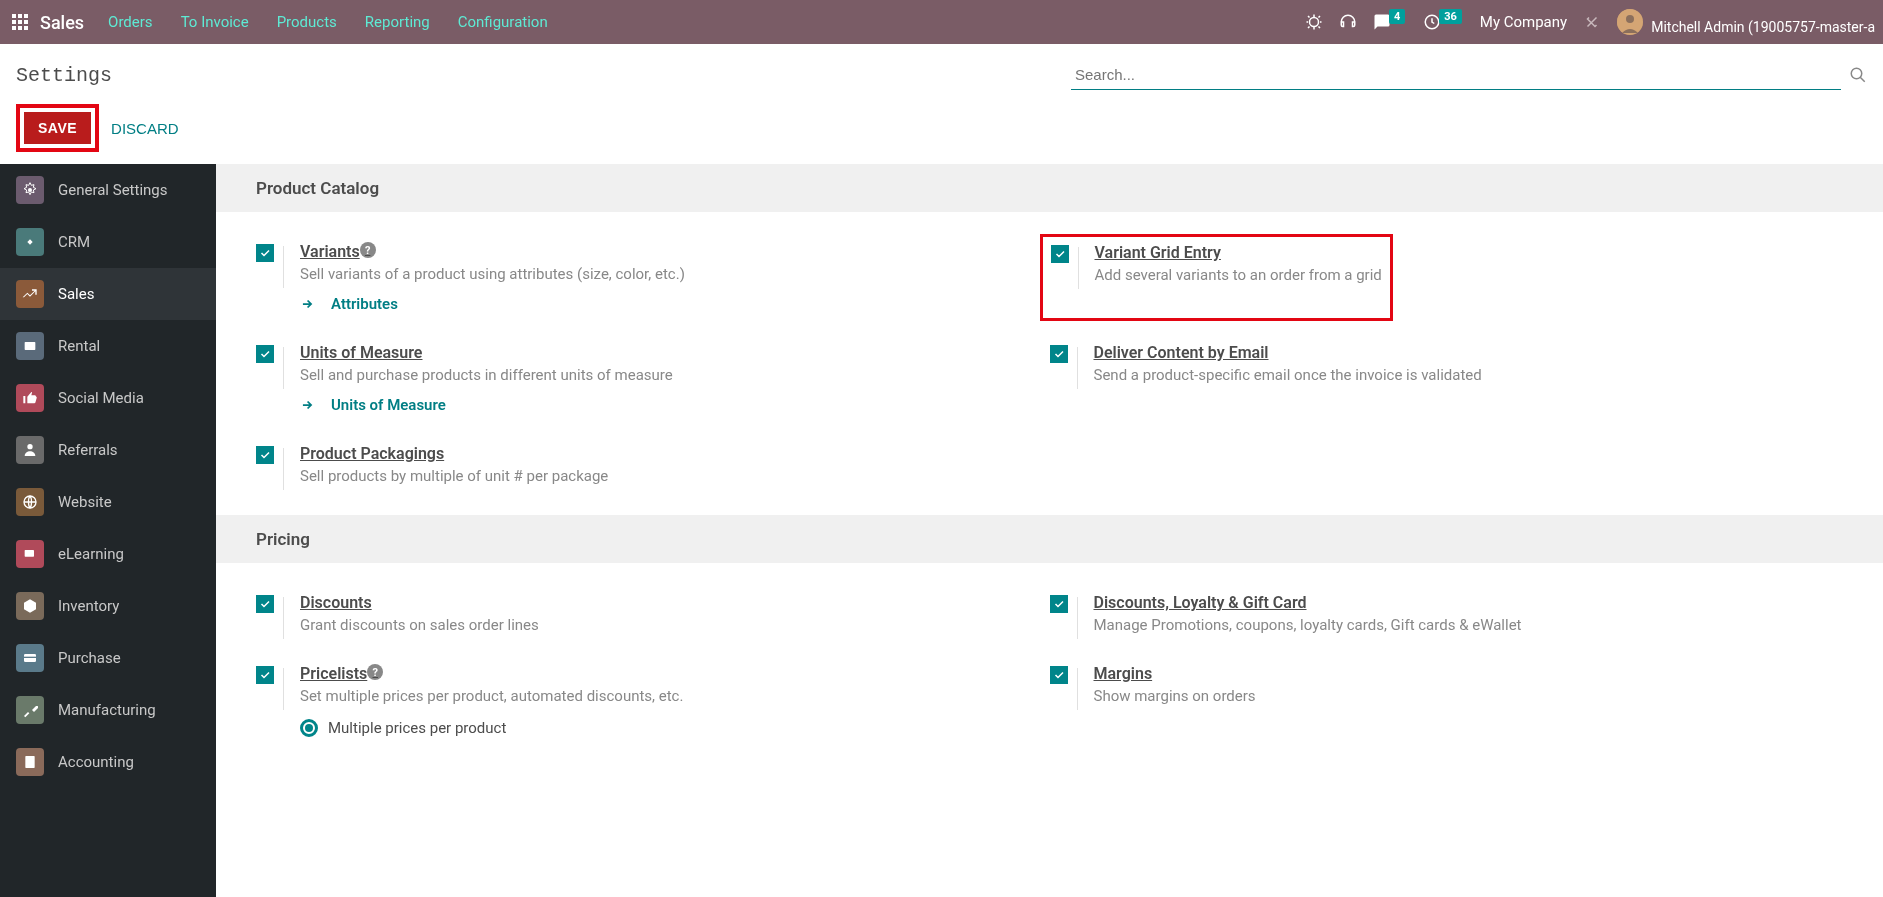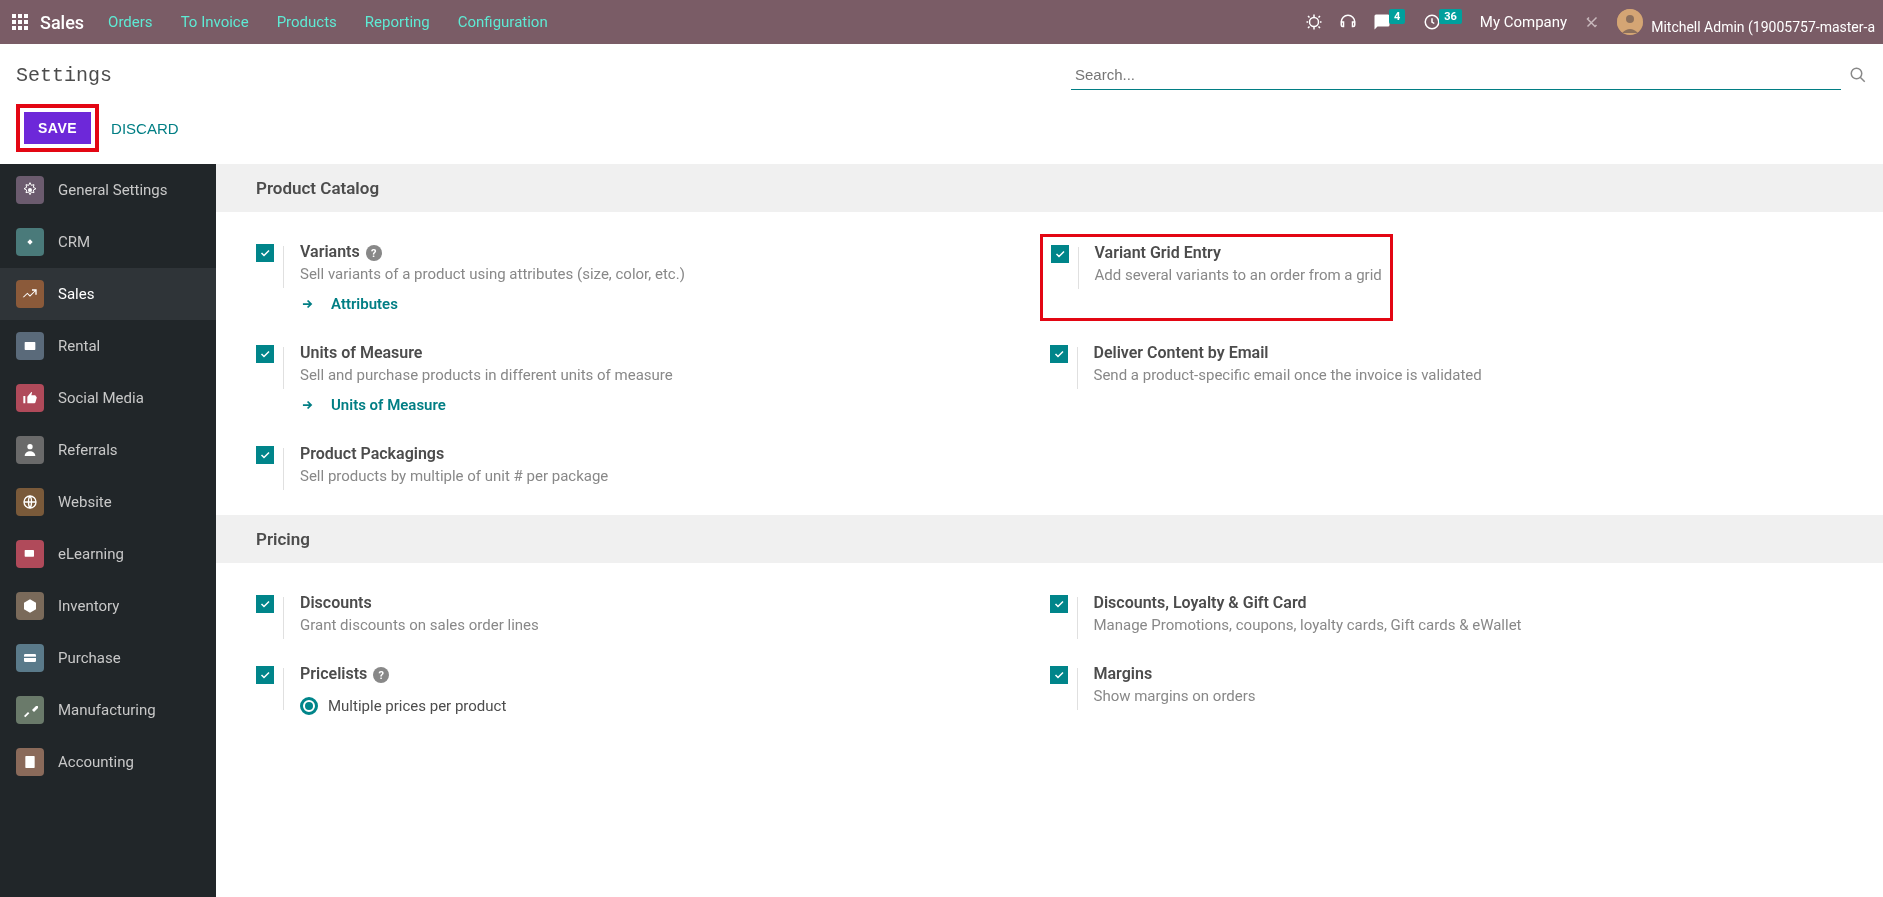--- a/index.html
+++ b/index.html
@@ -21,21 +21,21 @@
 
 .controlbar { display: flex; align-items: center; padding: 10px 16px 0 16px; height: 52px; }
 .controlbar .title { font-size: 20px; color: #4c4c4c; flex: 0 0 auto; font-family: Liberation Mono, monospace; }
 .controlbar .searchwrap { flex: 1; display: flex; justify-content: flex-end; }
 .controlbar .search { width: 770px; border: none; border-bottom: 1px solid #017e84; font-size: 15px; padding: 6px 4px; outline: none; }
 .controlbar .search-icon-wrap { display: flex; align-items: center; padding-left: 8px; cursor: pointer; }
 
 
 .actions { display: flex; align-items: center; padding: 8px 16px 12px 16px; gap: 8px; }
 .save-highlight { border: 4px solid #e30613; padding: 4px; display: inline-block; }
-.btn-save { background: #6d28d9; color: #fff; border: none; padding: 8px 14px; font-size: 14px; font-weight: 600; cursor: pointer; letter-spacing: 0.5px; }
+.btn-save { background: #b91c1c; color: #fff; border: none; padding: 8px 14px; font-size: 14px; font-weight: 600; cursor: pointer; letter-spacing: 0.5px; }
 .btn-discard { background: none; border: none; color: #017e84; font-size: 15px; cursor: pointer; font-weight: 500; padding: 8px 4px; }
 
 
 .body { display: flex; }
 .sidebar { width: 216px; background: #212629; color: #c8c8c8; min-height: calc(100vh - 148px); overflow-y: auto; position: relative; }
 .sidebar::-webkit-scrollbar { width: 10px; }
 .sidebar-item { display: flex; align-items: center; gap: 14px; padding: 12px 16px; cursor: pointer; font-size: 15px; }
 .sidebar-item.active { background: #2f3438; color: #fff; }
 .sidebar-item .app-icon { width: 28px; height: 28px; border-radius: 4px; display: flex; align-items: center; justify-content: center; font-size: 14px; flex-shrink: 0; }
 .ic-general { background: #6b5b6e; }
@@ -55,21 +55,21 @@
 
 .section-header { background: #f0f0f0; padding: 14px 40px; font-size: 17px; font-weight: 600; color: #4c4c4c; }
 .settings-grid { display: grid; grid-template-columns: 1fr 1fr; gap: 0; padding: 20px 40px 10px 40px; }
 .setting { display: flex; gap: 14px; padding: 10px 0 20px 0; }
 .setting.onecol { grid-column: 1; }
 .chkwrap { padding-top: 2px; position: relative; }
 .chkwrap::after { content: ""; position: absolute; top: 4px; right: -10px; height: 42px; width: 1px; background: #e0e0e0; }
 .chk { width: 18px; height: 18px; background: #00858a; display: flex; align-items: center; justify-content: center; cursor: pointer; }
 .chk svg { stroke: #fff; }
 .setting-body { padding-left: 12px; }
-.setting-title { font-size: 16px; font-weight: 600; color: #4c4c4c; display: flex; align-items: flex-end; gap: 6px; }
+.setting-title { font-size: 16px; font-weight: 600; color: #4c4c4c; display: flex; align-items: flex-start; gap: 0; text-decoration: underline; }
 .setting-desc { font-size: 15px; color: #888; margin-top: 4px; }
 .setting-link { display: flex; align-items: center; gap: 17px; color: #017e84; font-size: 15px; font-weight: 600; margin-top: 12px; cursor: pointer; }
 .help-icon { width: 16px; height: 16px; background: #888; color: #fff; border-radius: 50%; display: inline-flex; align-items: center; justify-content: center; font-size: 11px; font-weight: bold; }
 
 .highlight-box { border: 3px solid #e30613; padding: 6px 8px; margin: -8px -10px; }
 
 .radio-opt { display: flex; align-items: center; gap: 10px; margin-top: 14px; cursor: pointer; }
 .radio { width: 18px; height: 18px; border: 3px solid #00858a; border-radius: 50%; display: flex; align-items: center; justify-content: center; }
 .radio.selected::after { content: ""; width: 8px; height: 8px; background: #00858a; border-radius: 50%; }
 .radio-label { font-size: 15px; color: #4c4c4c; }
@@ -412,20 +412,21 @@
               <svg width="12" height="12" viewBox="0 0 24 24" fill="none" stroke-width="3">
                 <path d="M5 12l5 5L20 7"></path>
               </svg>
             </div>
           </div>
         <div class="setting-body">
           <div class="setting-title">
             <span>Pricelists</span>
             <span class="help-icon">?</span>
           </div>
+          <div class="setting-desc">Set multiple prices per product, automated discounts, etc.</div>
           <div class="radio-opt">
             <div class="radio selected"></div>
             <span class="radio-label">Multiple prices per product</span>
           </div>
         </div>
       </div>
 
       <div class="setting">
         <div class="chkwrap">
             <div class="chk">

